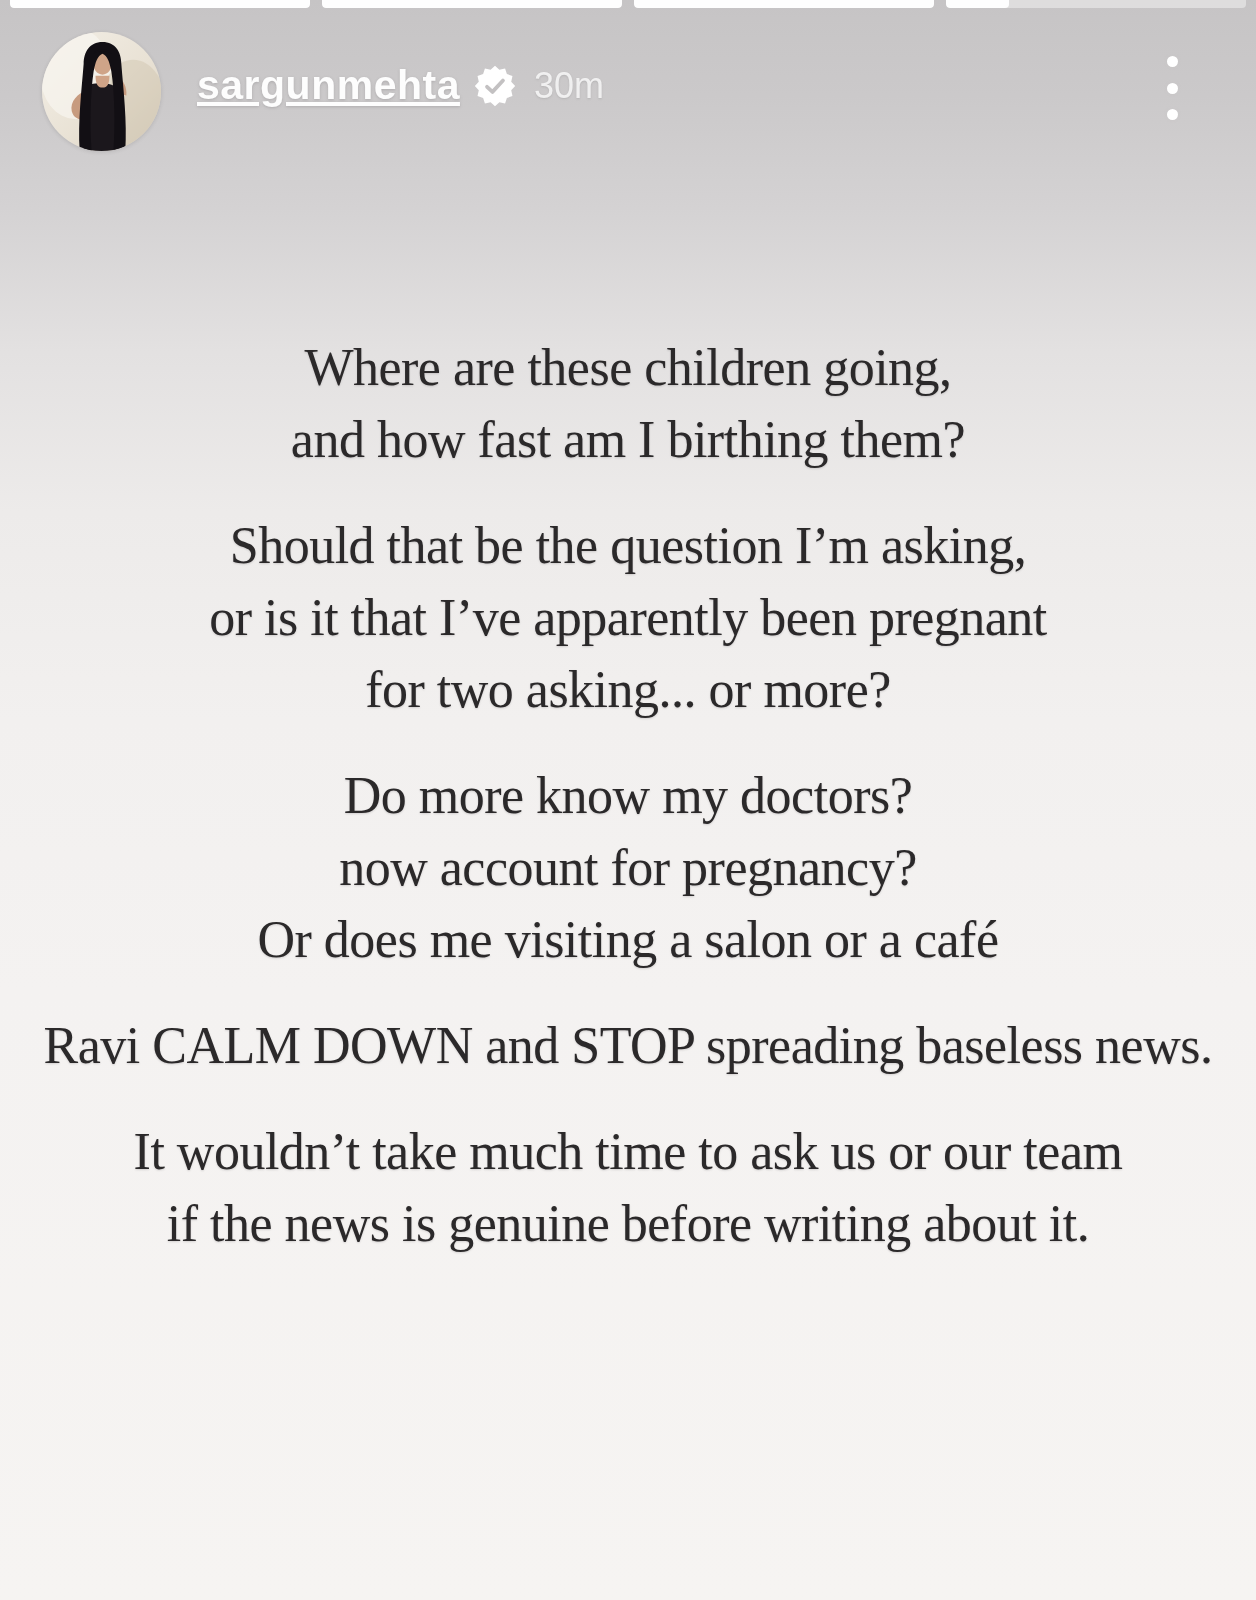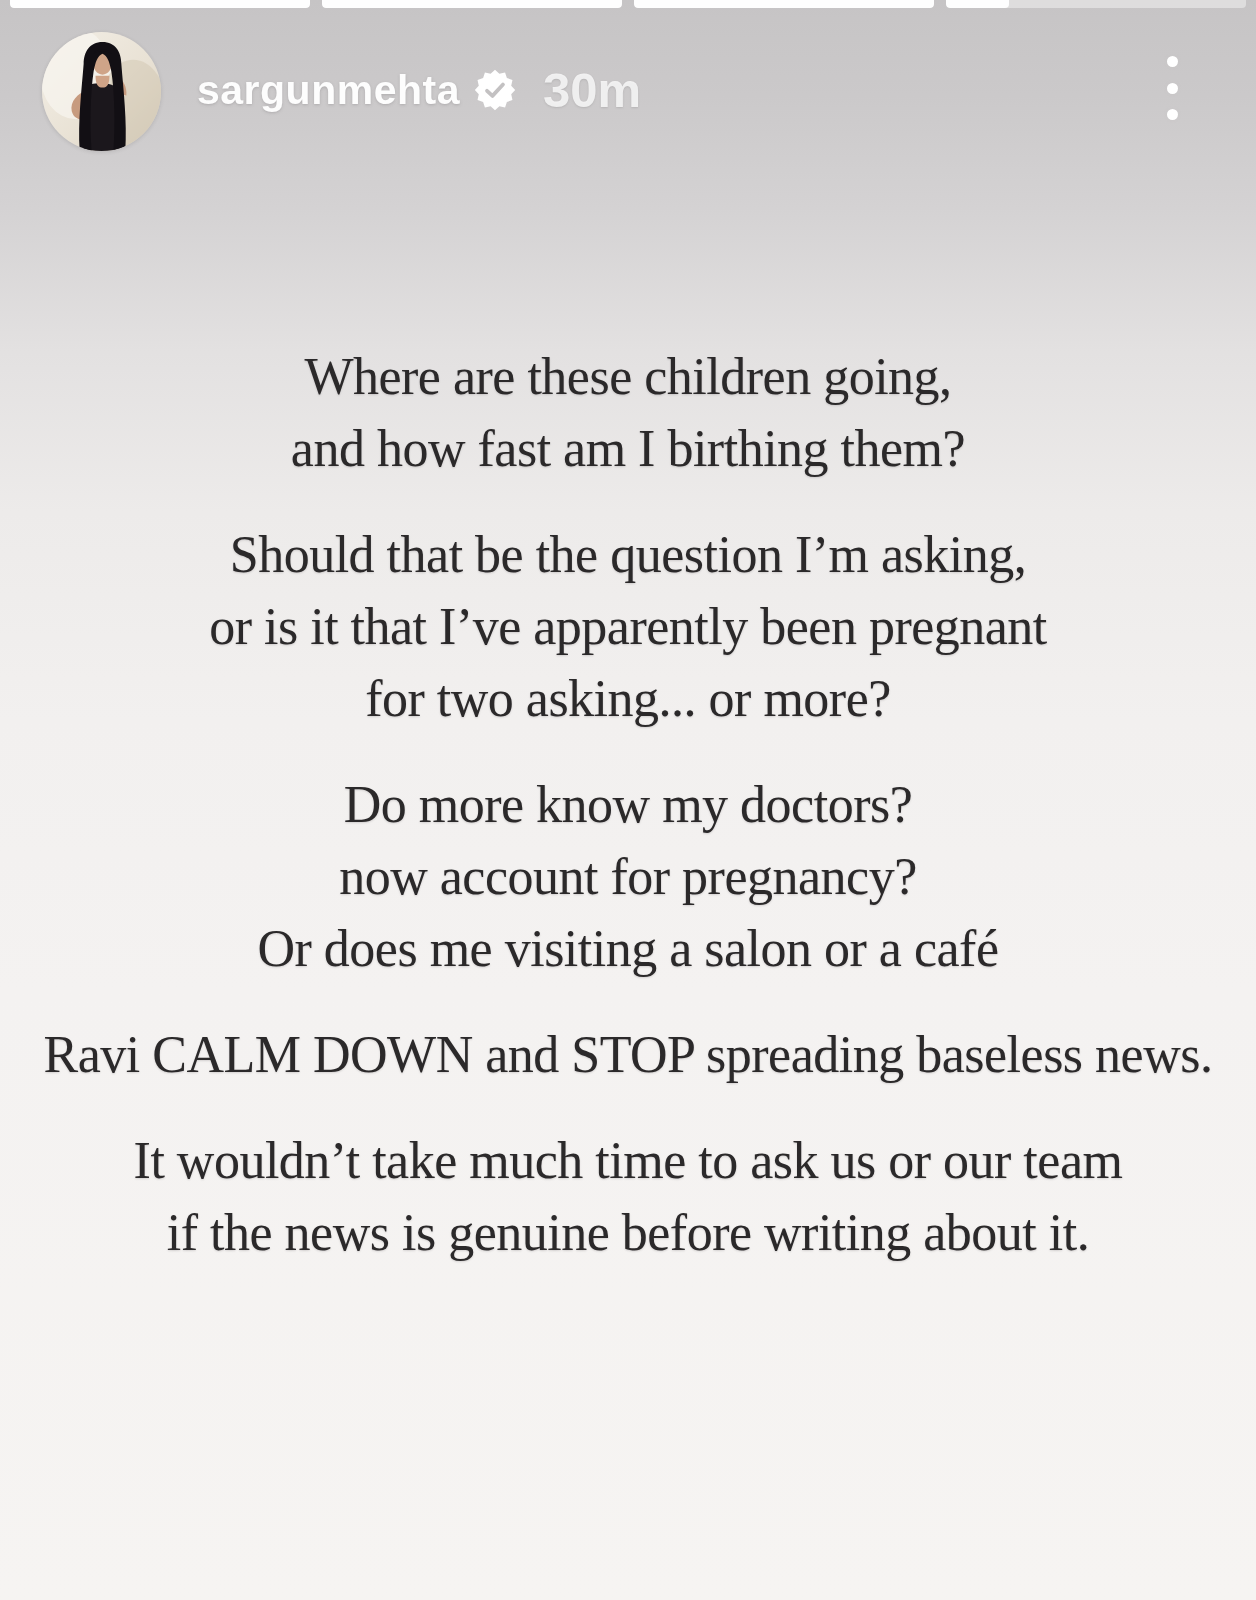--- a/index.html
+++ b/index.html
@@ -68,27 +68,28 @@
     align-items: center;
     gap: 14px;
     white-space: nowrap;
   }
   .username {
     font-size: 41px;
     font-weight: 700;
     color: #fdfdfd;
     letter-spacing: 0.5px;
     text-shadow: 0 1px 3px rgba(120,118,119,0.35);
+    text-decoration: underline;
   }
   .verified-badge { width: 42px; height: 42px; display: block; }
   .timestamp {
-    font-size: 49px;
-    font-weight: 700;
+    font-size: 36px;
+    font-weight: 400;
     color: rgba(255,255,255,0.78);
-    margin-left: 13px;
+    margin-left: 4px;
     text-shadow: 0 1px 2px rgba(120,118,119,0.25);
   }
 
   .kebab-menu {
     position: absolute;
     right: 56px; top: 50px;
     width: 56px; height: 76px;
     display: flex;
     flex-direction: column;
     align-items: center;
@@ -100,21 +101,21 @@
   .kebab-menu .dot {
     width: 11px; height: 11px;
     border-radius: 50%;
     background: #ffffff;
     box-shadow: 0 0 3px rgba(200,198,199,0.8);
   }
 
   
   .text-block {
     position: absolute;
-    top: 341px;
+    top: 332px;
     left: 0; right: 0;
     text-align: center;
     font-family: "Liberation Serif", serif;
     color: #2b292a;
     font-size: 52px;
     letter-spacing: -0.5px;
     text-shadow: 0 1px 2px rgba(60,58,59,0.18);
   }
   .text-block .para { margin: 0 0 34px 0; }
   .text-block .para:last-child { margin-bottom: 12px; }

